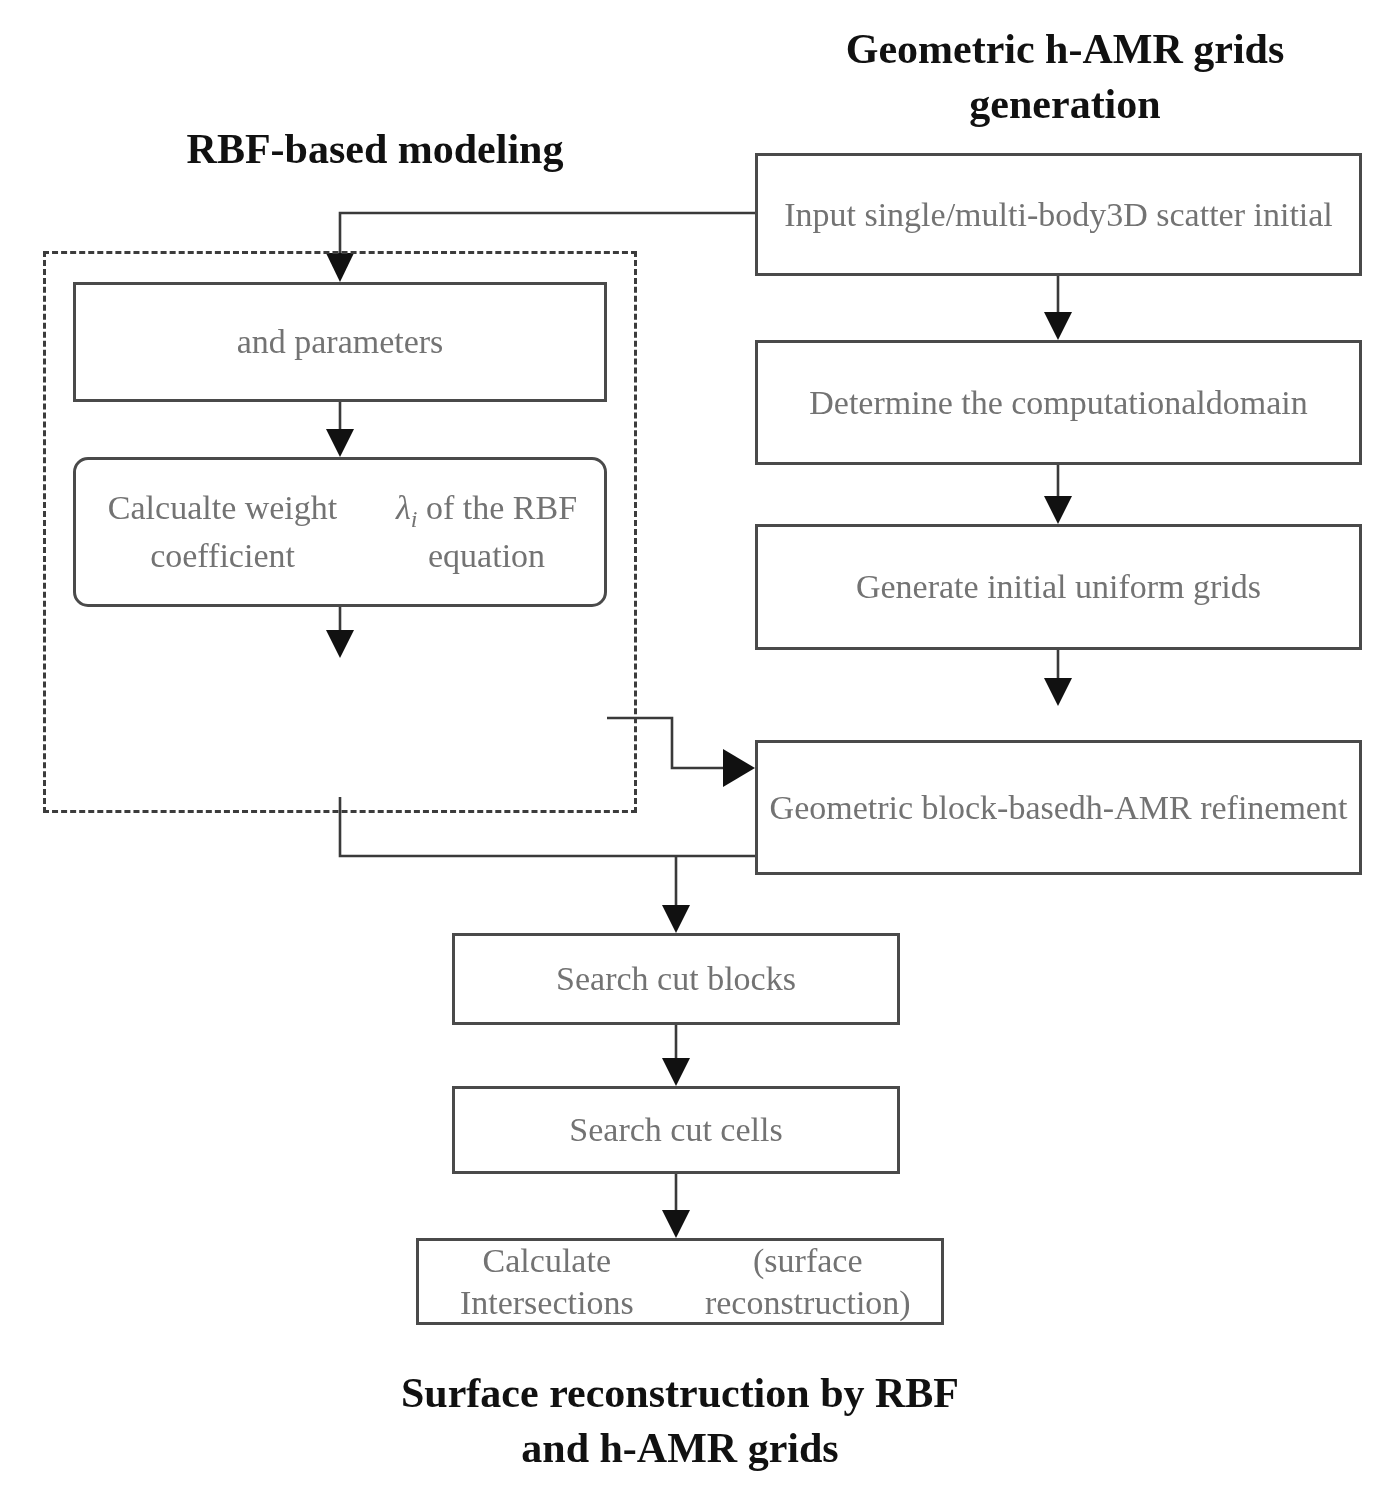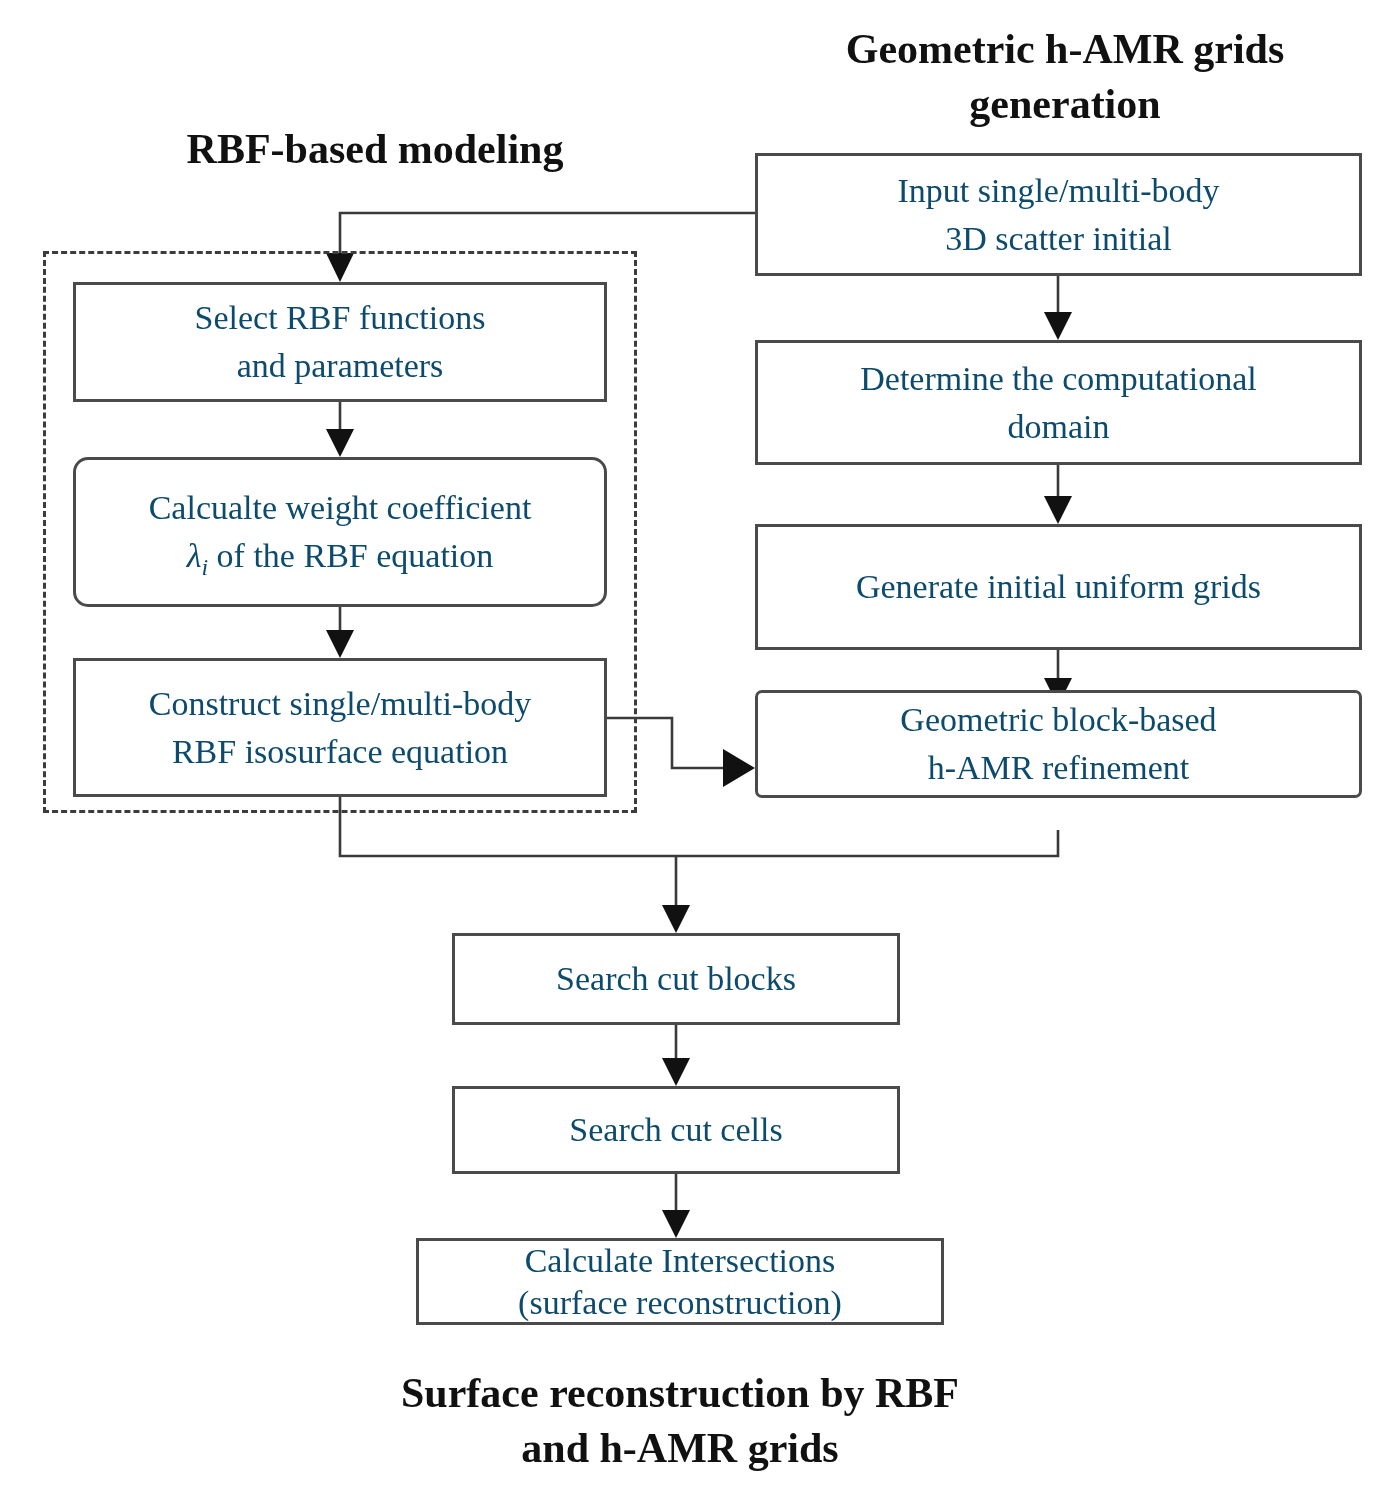--- a/index.html
+++ b/index.html
@@ -20,27 +20,26 @@
     position: absolute;
     left: 0; top: 0;
     width: 1399px; height: 1501px;
   }
   .node {
     position: absolute;
     background: #ffffff;
     border: 3px solid #4a4a4a;
     box-sizing: border-box;
     display: flex;
-    flex-direction: column;
     align-items: center;
     justify-content: center;
     text-align: center;
     font-size: 34px;
     line-height: 1.4;
-    color: #0c4a6e;
+    color: #737373;
   }
   .node.tight { line-height: 1.22; }
   .dashed-group {
     position: absolute;
     border: 3px dashed #3c3c3c;
     box-sizing: border-box;
     background: transparent;
   }
   .heading {
     position: absolute;
@@ -111,51 +110,46 @@
   </div>
 
   <div class="heading" style="left:300px; top:1366px; width:760px;">
     <div>Surface reconstruction by RBF</div>
     <div>and h-AMR grids</div>
   </div>
 
   <div class="dashed-group" style="left:43px; top:251px; width:594px; height:562px;"></div>
 
   <div class="node" style="left:73px; top:282px; width:534px; height:120px;">
-    <div>Select RBF functions</div>
     <div>and parameters</div>
   </div>
 
   <div class="node" style="left:73px; top:457px; width:534px; height:150px;border-radius:15px;">
     <div>Calcualte weight coefficient</div>
     <div>
       <span class="it">λ</span><sub class="lam">i</sub><span> of the RBF equation</span>
     </div>
   </div>
 
-  <div class="node" style="left:73px; top:658px; width:534px; height:139px;">
-    <div>Construct single/multi-body</div>
-    <div>RBF isosurface equation</div>
-  </div>
 
   <div class="node" style="left:755px; top:153px; width:607px; height:123px;">
     <div>Input single/multi-body</div>
     <div>3D scatter initial</div>
   </div>
 
   <div class="node" style="left:755px; top:340px; width:607px; height:125px;">
     <div>Determine the computational</div>
     <div>domain</div>
   </div>
 
   <div class="node" style="left:755px; top:524px; width:607px; height:126px;">
     <div>Generate initial uniform grids</div>
   </div>
 
-  <div class="node" style="left:755px; top:690px; width:607px; height:108px;border-radius:7px;">
+  <div class="node" style="left:755px; top:740px; width:607px; height:135px;">
     <div>Geometric block-based</div>
     <div>h-AMR refinement</div>
   </div>
 
   <div class="node" style="left:452px; top:933px; width:448px; height:92px;">
     <div>Search cut blocks</div>
   </div>
 
   <div class="node" style="left:452px; top:1086px; width:448px; height:88px;">
     <div>Search cut cells</div>

